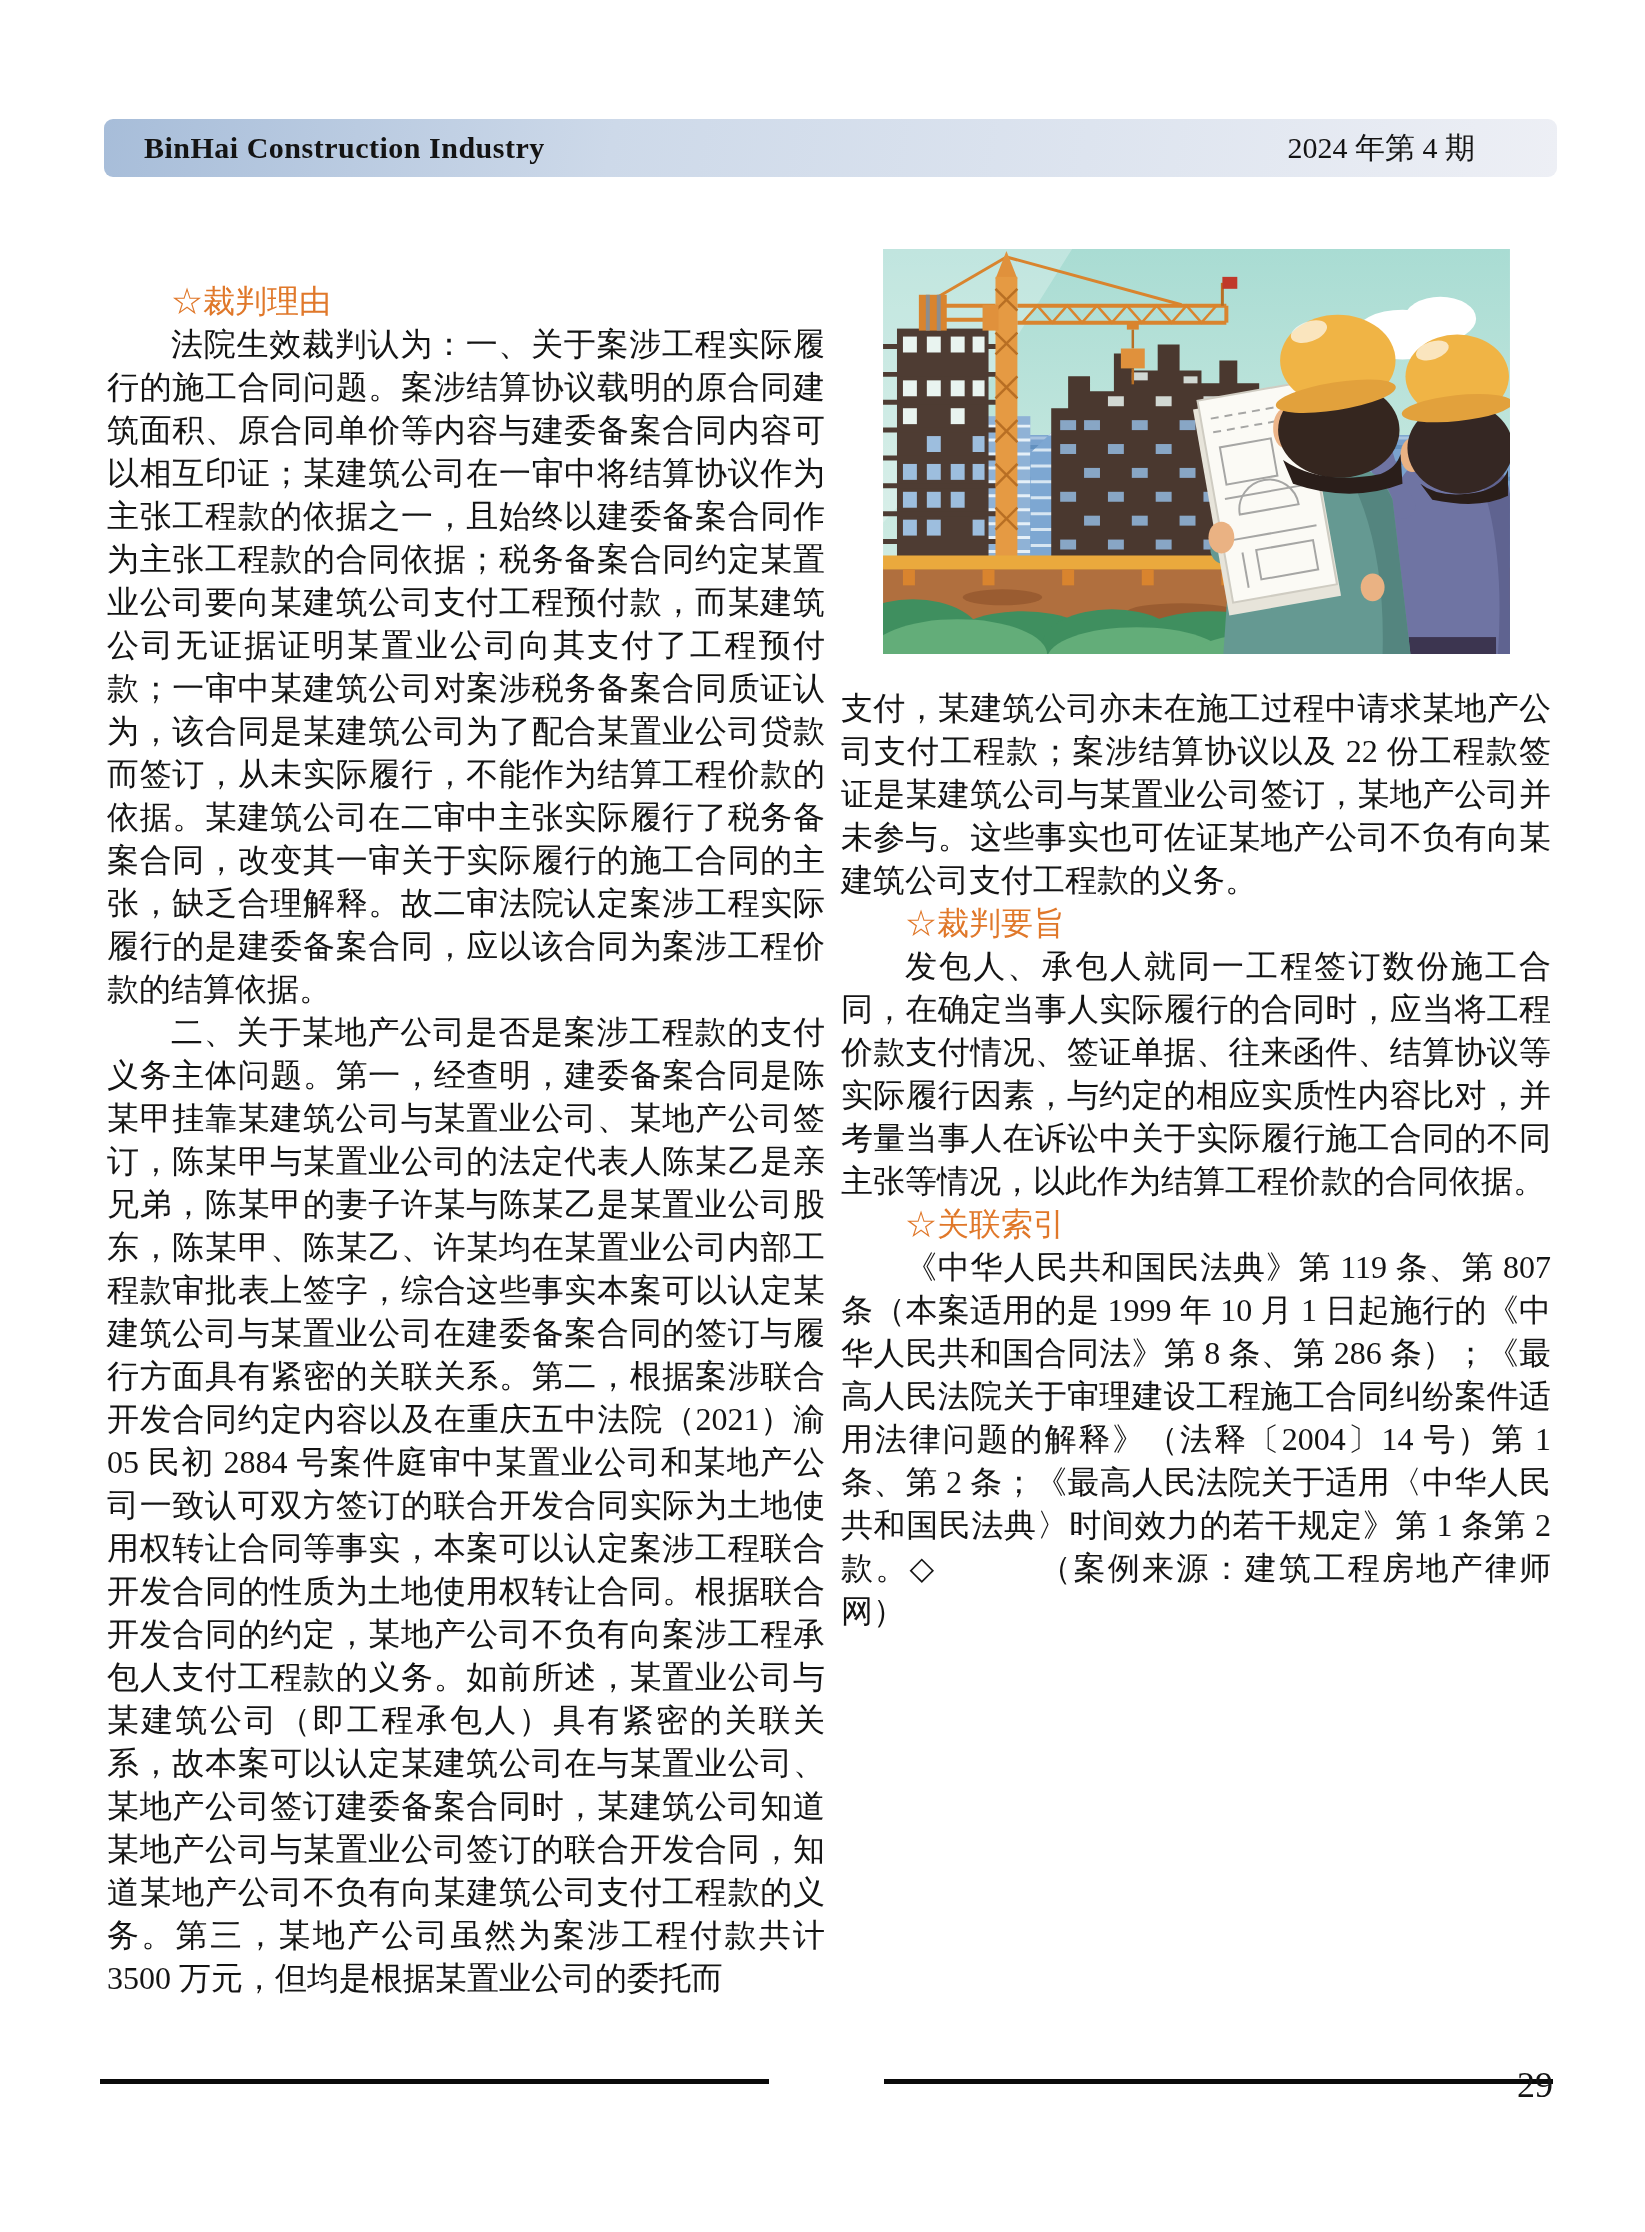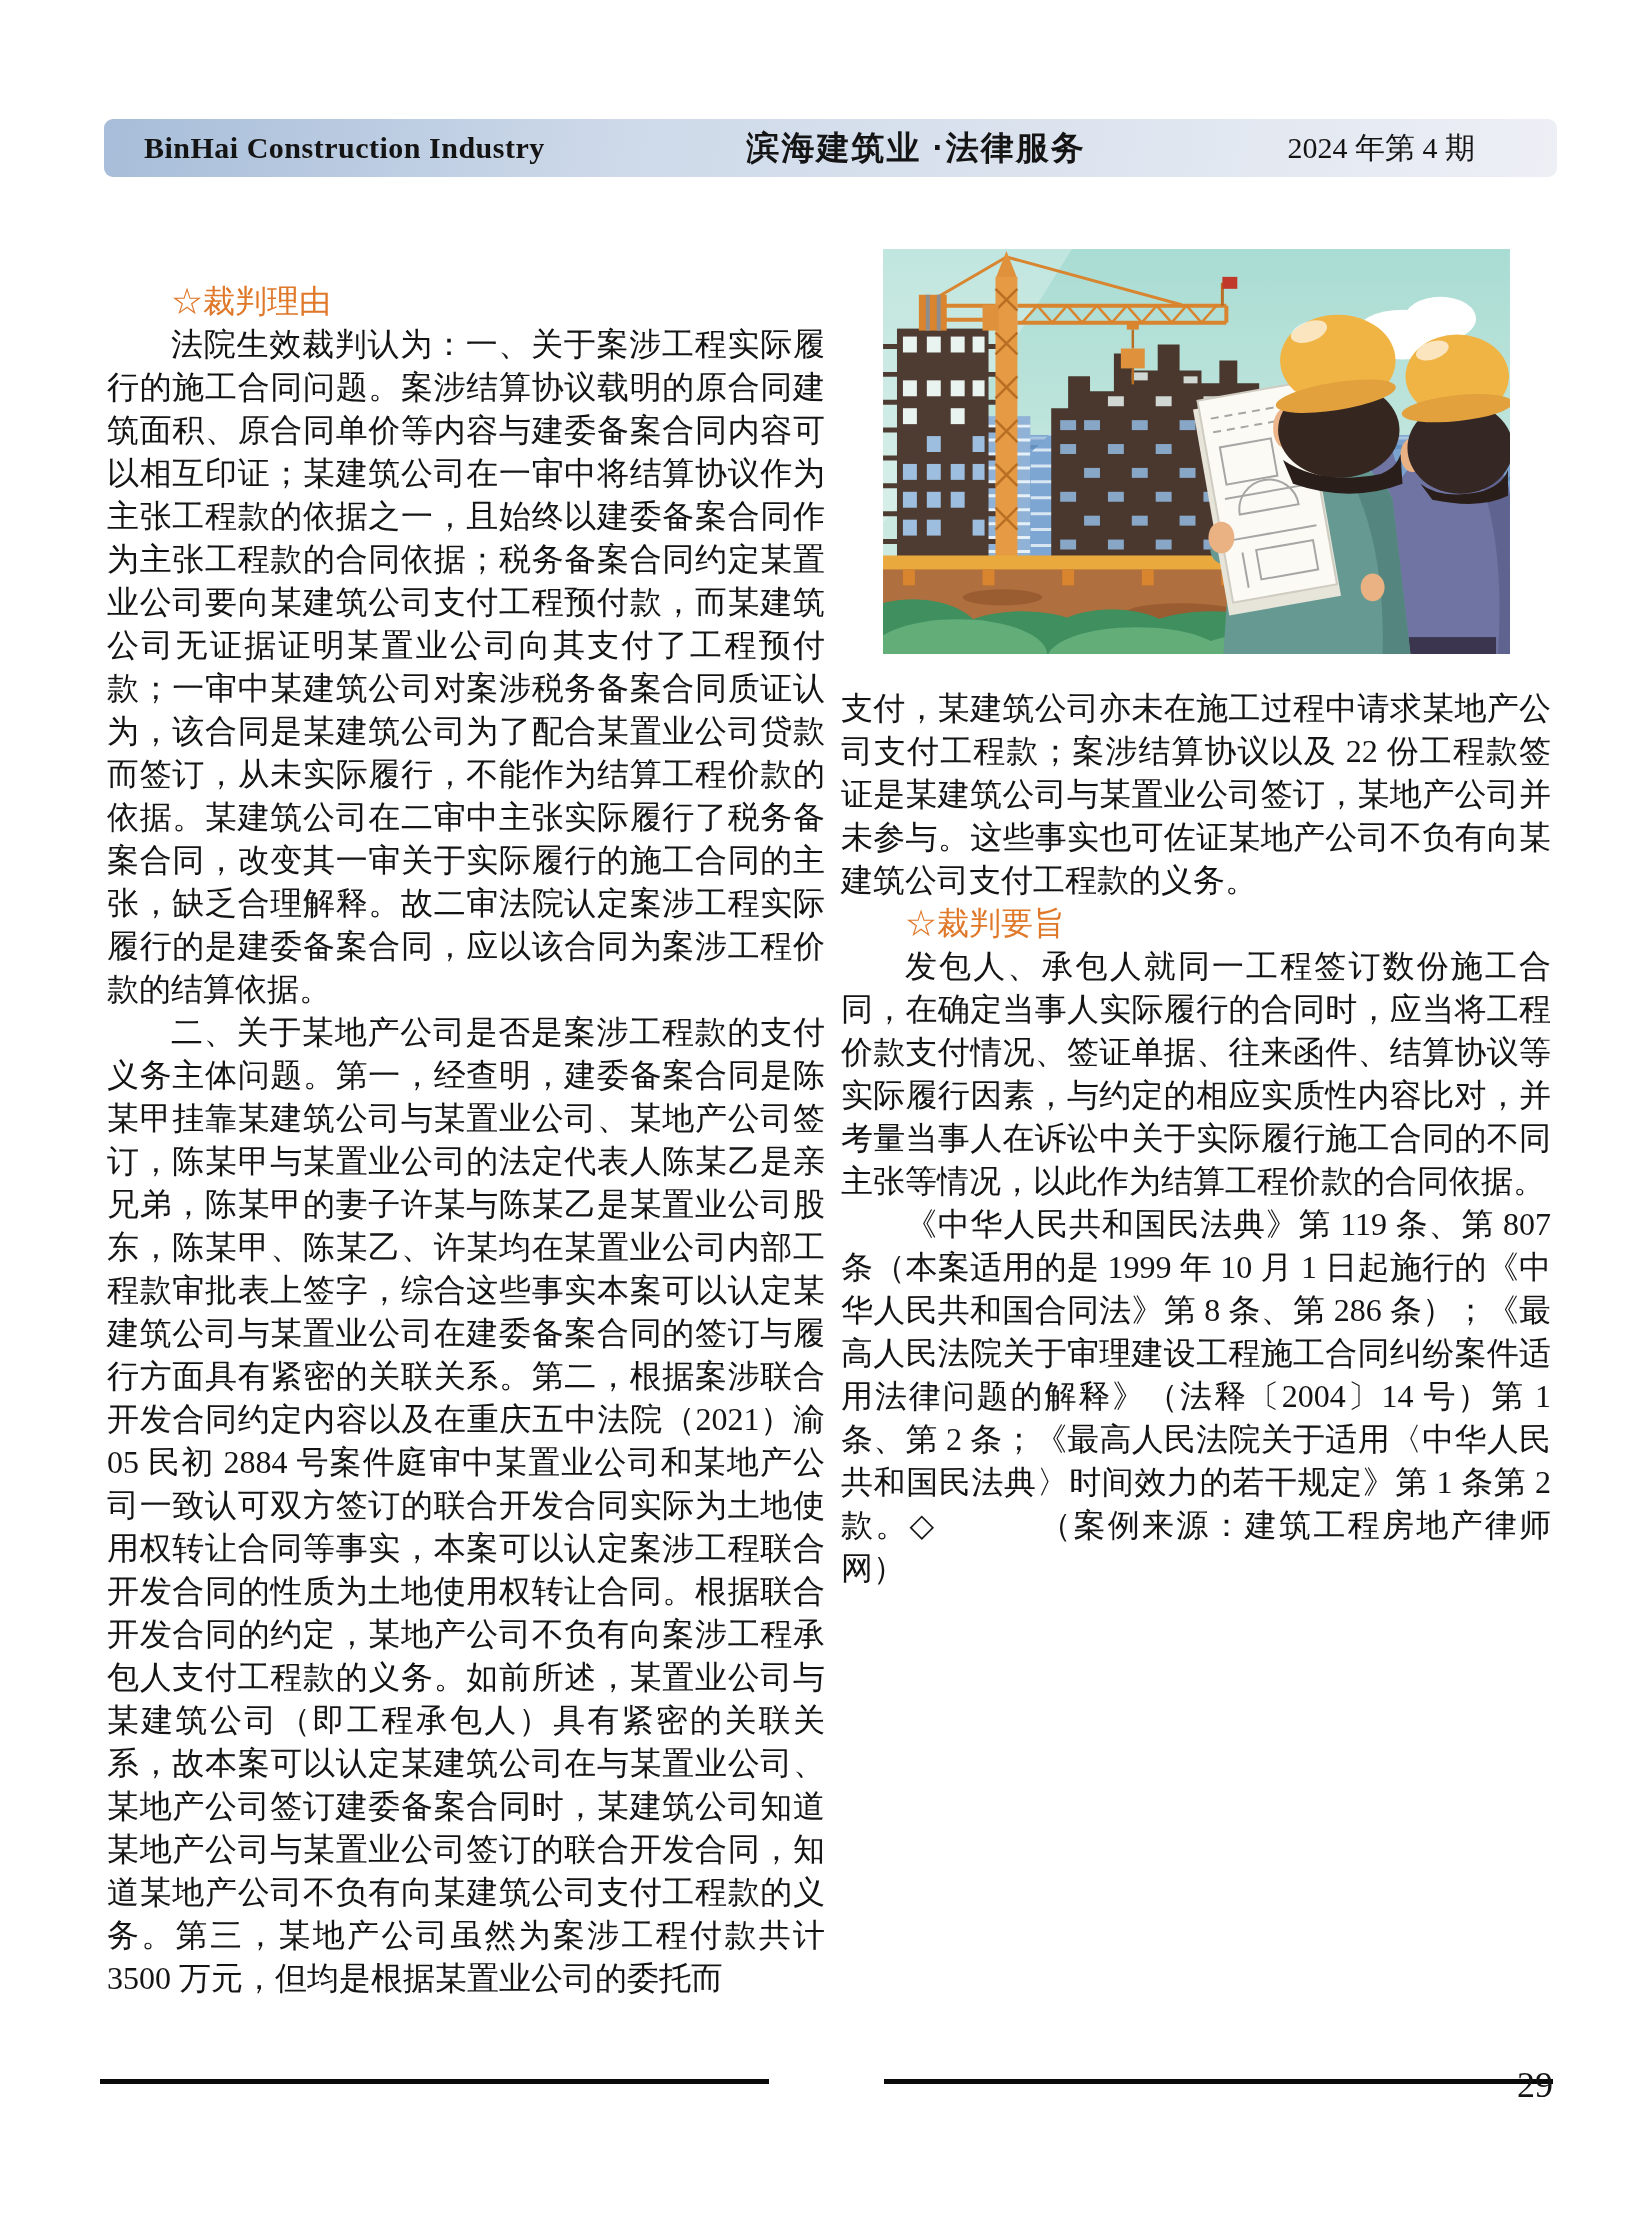--- a/index.html
+++ b/index.html
@@ -37,21 +37,20 @@
   .footer .rule.r { right:0; width:669px; }
   .page-number { position:absolute; left:0; width:100%; top:4px; text-align:right; font-size:36px; }
 </style>
 </head>
 <body>
 
 <div class="page">
 
   <div class="header">
     <span class="h-en">BinHai Construction Industry</span>
-    <span class="h-cn">滨海建筑业 ·法律服务</span>
     <span class="h-issue">2024 年第 4 期</span>
   </div>
 
   <div class="content">
     <div class="col-left">
         <h3 class="sec-heading">☆裁判理由</h3>
         <p class="para">法院生效裁判认为：一、关于案涉工程实际履行的施工合同问题。案涉结算协议载明的原合同建筑面积、原合同单价等内容与建委备案合同内容可以相互印证；某建筑公司在一审中将结算协议作为主张工程款的依据之一，且始终以建委备案合同作为主张工程款的合同依据；税务备案合同约定某置业公司要向某建筑公司支付工程预付款，而某建筑公司无证据证明某置业公司向其支付了工程预付款；一审中某建筑公司对案涉税务备案合同质证认为，该合同是某建筑公司为了配合某置业公司贷款而签订，从未实际履行，不能作为结算工程价款的依据。某建筑公司在二审中主张实际履行了税务备案合同，改变其一审关于实际履行的施工合同的主张，缺乏合理解释。故二审法院认定案涉工程实际履行的是建委备案合同，应以该合同为案涉工程价款的结算依据。</p>
         <p class="para">二、关于某地产公司是否是案涉工程款的支付义务主体问题。第一，经查明，建委备案合同是陈某甲挂靠某建筑公司与某置业公司、某地产公司签订，陈某甲与某置业公司的法定代表人陈某乙是亲兄弟，陈某甲的妻子许某与陈某乙是某置业公司股东，陈某甲、陈某乙、许某均在某置业公司内部工程款审批表上签字，综合这些事实本案可以认定某建筑公司与某置业公司在建委备案合同的签订与履行方面具有紧密的关联关系。第二，根据案涉联合开发合同约定内容以及在重庆五中法院（2021）渝 05 民初 2884 号案件庭审中某置业公司和某地产公司一致认可双方签订的联合开发合同实际为土地使用权转让合同等事实，本案可以认定案涉工程联合开发合同的性质为土地使用权转让合同。根据联合开发合同的约定，某地产公司不负有向案涉工程承包人支付工程款的义务。如前所述，某置业公司与某建筑公司（即工程承包人）具有紧密的关联关系，故本案可以认定某建筑公司在与某置业公司、某地产公司签订建委备案合同时，某建筑公司知道某地产公司与某置业公司签订的联合开发合同，知道某地产公司不负有向某建筑公司支付工程款的义务。第三，某地产公司虽然为案涉工程付款共计 3500 万元，但均是根据某置业公司的委托而</p>
       </div>
     <div class="col-right">
@@ -325,20 +324,21 @@
             <ellipse cx="455" cy="148" rx="61" ry="14" fill="#e2a13c" transform="rotate(-9 455 148)"></ellipse>
             <ellipse cx="428" cy="83" rx="19" ry="10" fill="#ffffff" opacity="0.65" transform="rotate(-20 428 83)"></ellipse>
             <ellipse cx="492" cy="340" rx="12" ry="14" fill="#eab283"></ellipse>
           </g>
         </svg>
       </div>
       <div>
           <p class="para cont">支付，某建筑公司亦未在施工过程中请求某地产公司支付工程款；案涉结算协议以及 22 份工程款签证是某建筑公司与某置业公司签订，某地产公司并未参与。这些事实也可佐证某地产公司不负有向某建筑公司支付工程款的义务。</p>
           <h3 class="sec-heading">☆裁判要旨</h3>
           <p class="para">发包人、承包人就同一工程签订数份施工合同，在确定当事人实际履行的合同时，应当将工程价款支付情况、签证单据、往来函件、结算协议等实际履行因素，与约定的相应实质性内容比对，并考量当事人在诉讼中关于实际履行施工合同的不同主张等情况，以此作为结算工程价款的合同依据。</p>
+          <h3 class="sec-heading">☆关联索引</h3>
           <p class="para">《中华人民共和国民法典》第 119 条、第 807 条（本案适用的是 1999 年 10 月 1 日起施行的《中华人民共和国合同法》第 8 条、第 286 条）；《最高人民法院关于审理建设工程施工合同纠纷案件适用法律问题的解释》（法释〔2004〕14 号）第 1 条、第 2 条；《最高人民法院关于适用〈中华人民共和国民法典〉时间效力的若干规定》第 1 条第 2 款。◇　　　（案例来源：建筑工程房地产律师网）</p>
         </div>
     </div>
   </div>
 
   <div class="footer">
     <div class="rule l"></div>
     <div class="rule r"></div>
     <div class="page-number">29</div>
   </div>

